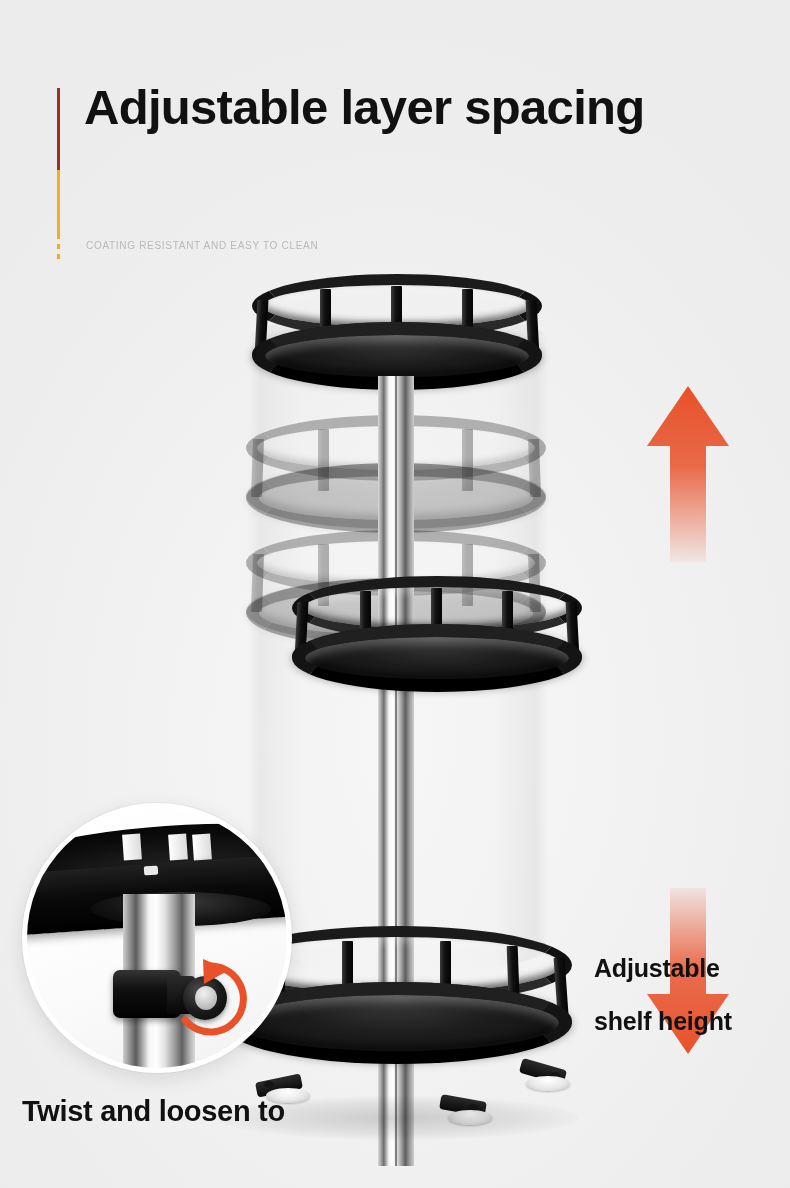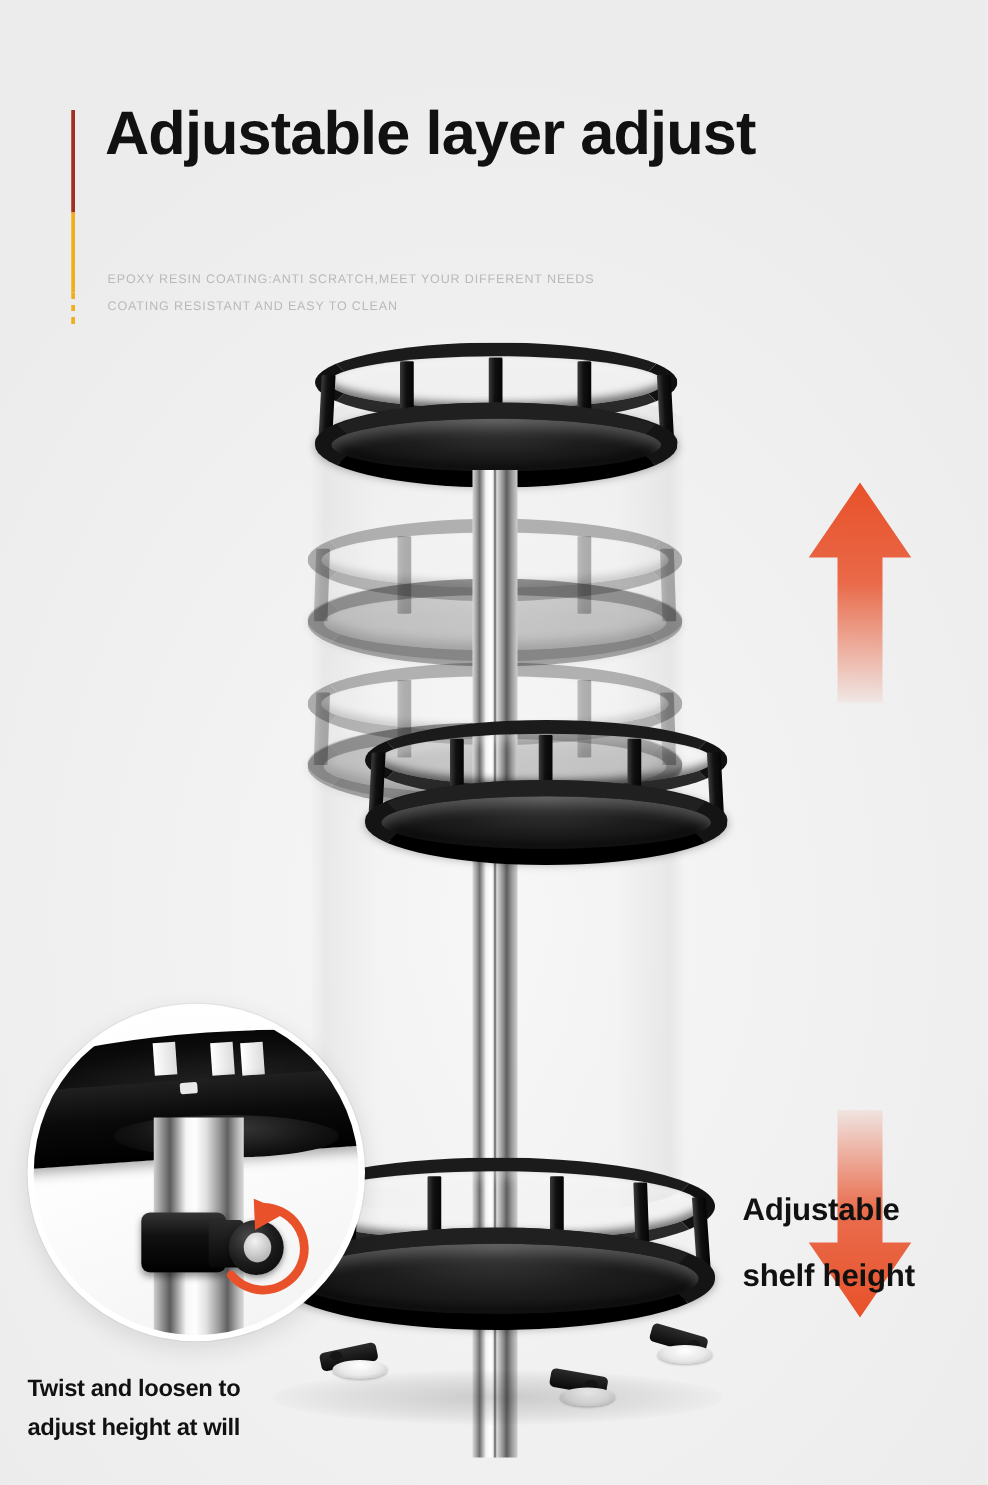--- a/index.html
+++ b/index.html
@@ -154,21 +154,21 @@
   .right-label {
     position:absolute; left:594px; top:684px; width:200px;
     font-size:25px; line-height:53px; font-weight:700;
     color:#111; letter-spacing:-0.2px;
   }
   .right-label span { display:block; }
 
   
   .left-label {
     position:absolute; left:22px; top:838px; width:330px;
-    font-size:19px; line-height:31px; font-weight:700;
+    font-size:29px; line-height:31px; font-weight:700;
     color:#111; letter-spacing:-0.3px;
   }
   .left-label span { display:block; }
 
   
   .inset {
     position:absolute; left:22px; top:545px; width:270px; height:270px;
     border-radius:50%;
     background:#ffffff;
     border:5px solid #ffffff;
@@ -249,22 +249,21 @@
 <div id="canvas">
 
   <div class="header">
 
     <div class="accent-rail">
       <div class="accent-seg accent-red"></div>
       <div class="accent-seg accent-amber"></div>
       <div class="accent-seg accent-dash"></div>
     </div>
 
-    <div class="title">Adjustable layer adjust</div>
-    <div class="caption caption-1">EPOXY RESIN COATING:ANTI SCRATCH,MEET YOUR DIFFERENT NEEDS</div>
+    <div class="title">Adjustable layer spacing</div>
     <div class="caption caption-2">COATING RESISTANT AND EASY TO CLEAN</div>
   </div>
 
   <div class="stage">
 
     <div class="column-glass"></div>
 
     <div class="basket ghost" style="left:246px; top:157px; width:300px; height:120px;">
       <div class="ring ring-top" style="top:0; width:300px; height:66px;"></div>
       <div class="bars">
@@ -400,17 +399,16 @@
       <div class="inset-rotate-arrow">
         <svg width="86" height="86" viewBox="0 0 86 86" aria-hidden="true">
           <path d="M43 10 A33 33 0 1 1 18 64" fill="none" stroke="#e8512a" stroke-width="7" stroke-linecap="round"></path>
           <path d="M36 3 L62 14 L37 28 Z" fill="#e8512a"></path>
         </svg>
       </div>
     </div>
 
     <div class="left-label">
       <span>Twist and loosen to</span>
-      <span>adjust height at will</span>
     </div>
 
   </div>
 </div>
 
 </body></html>

